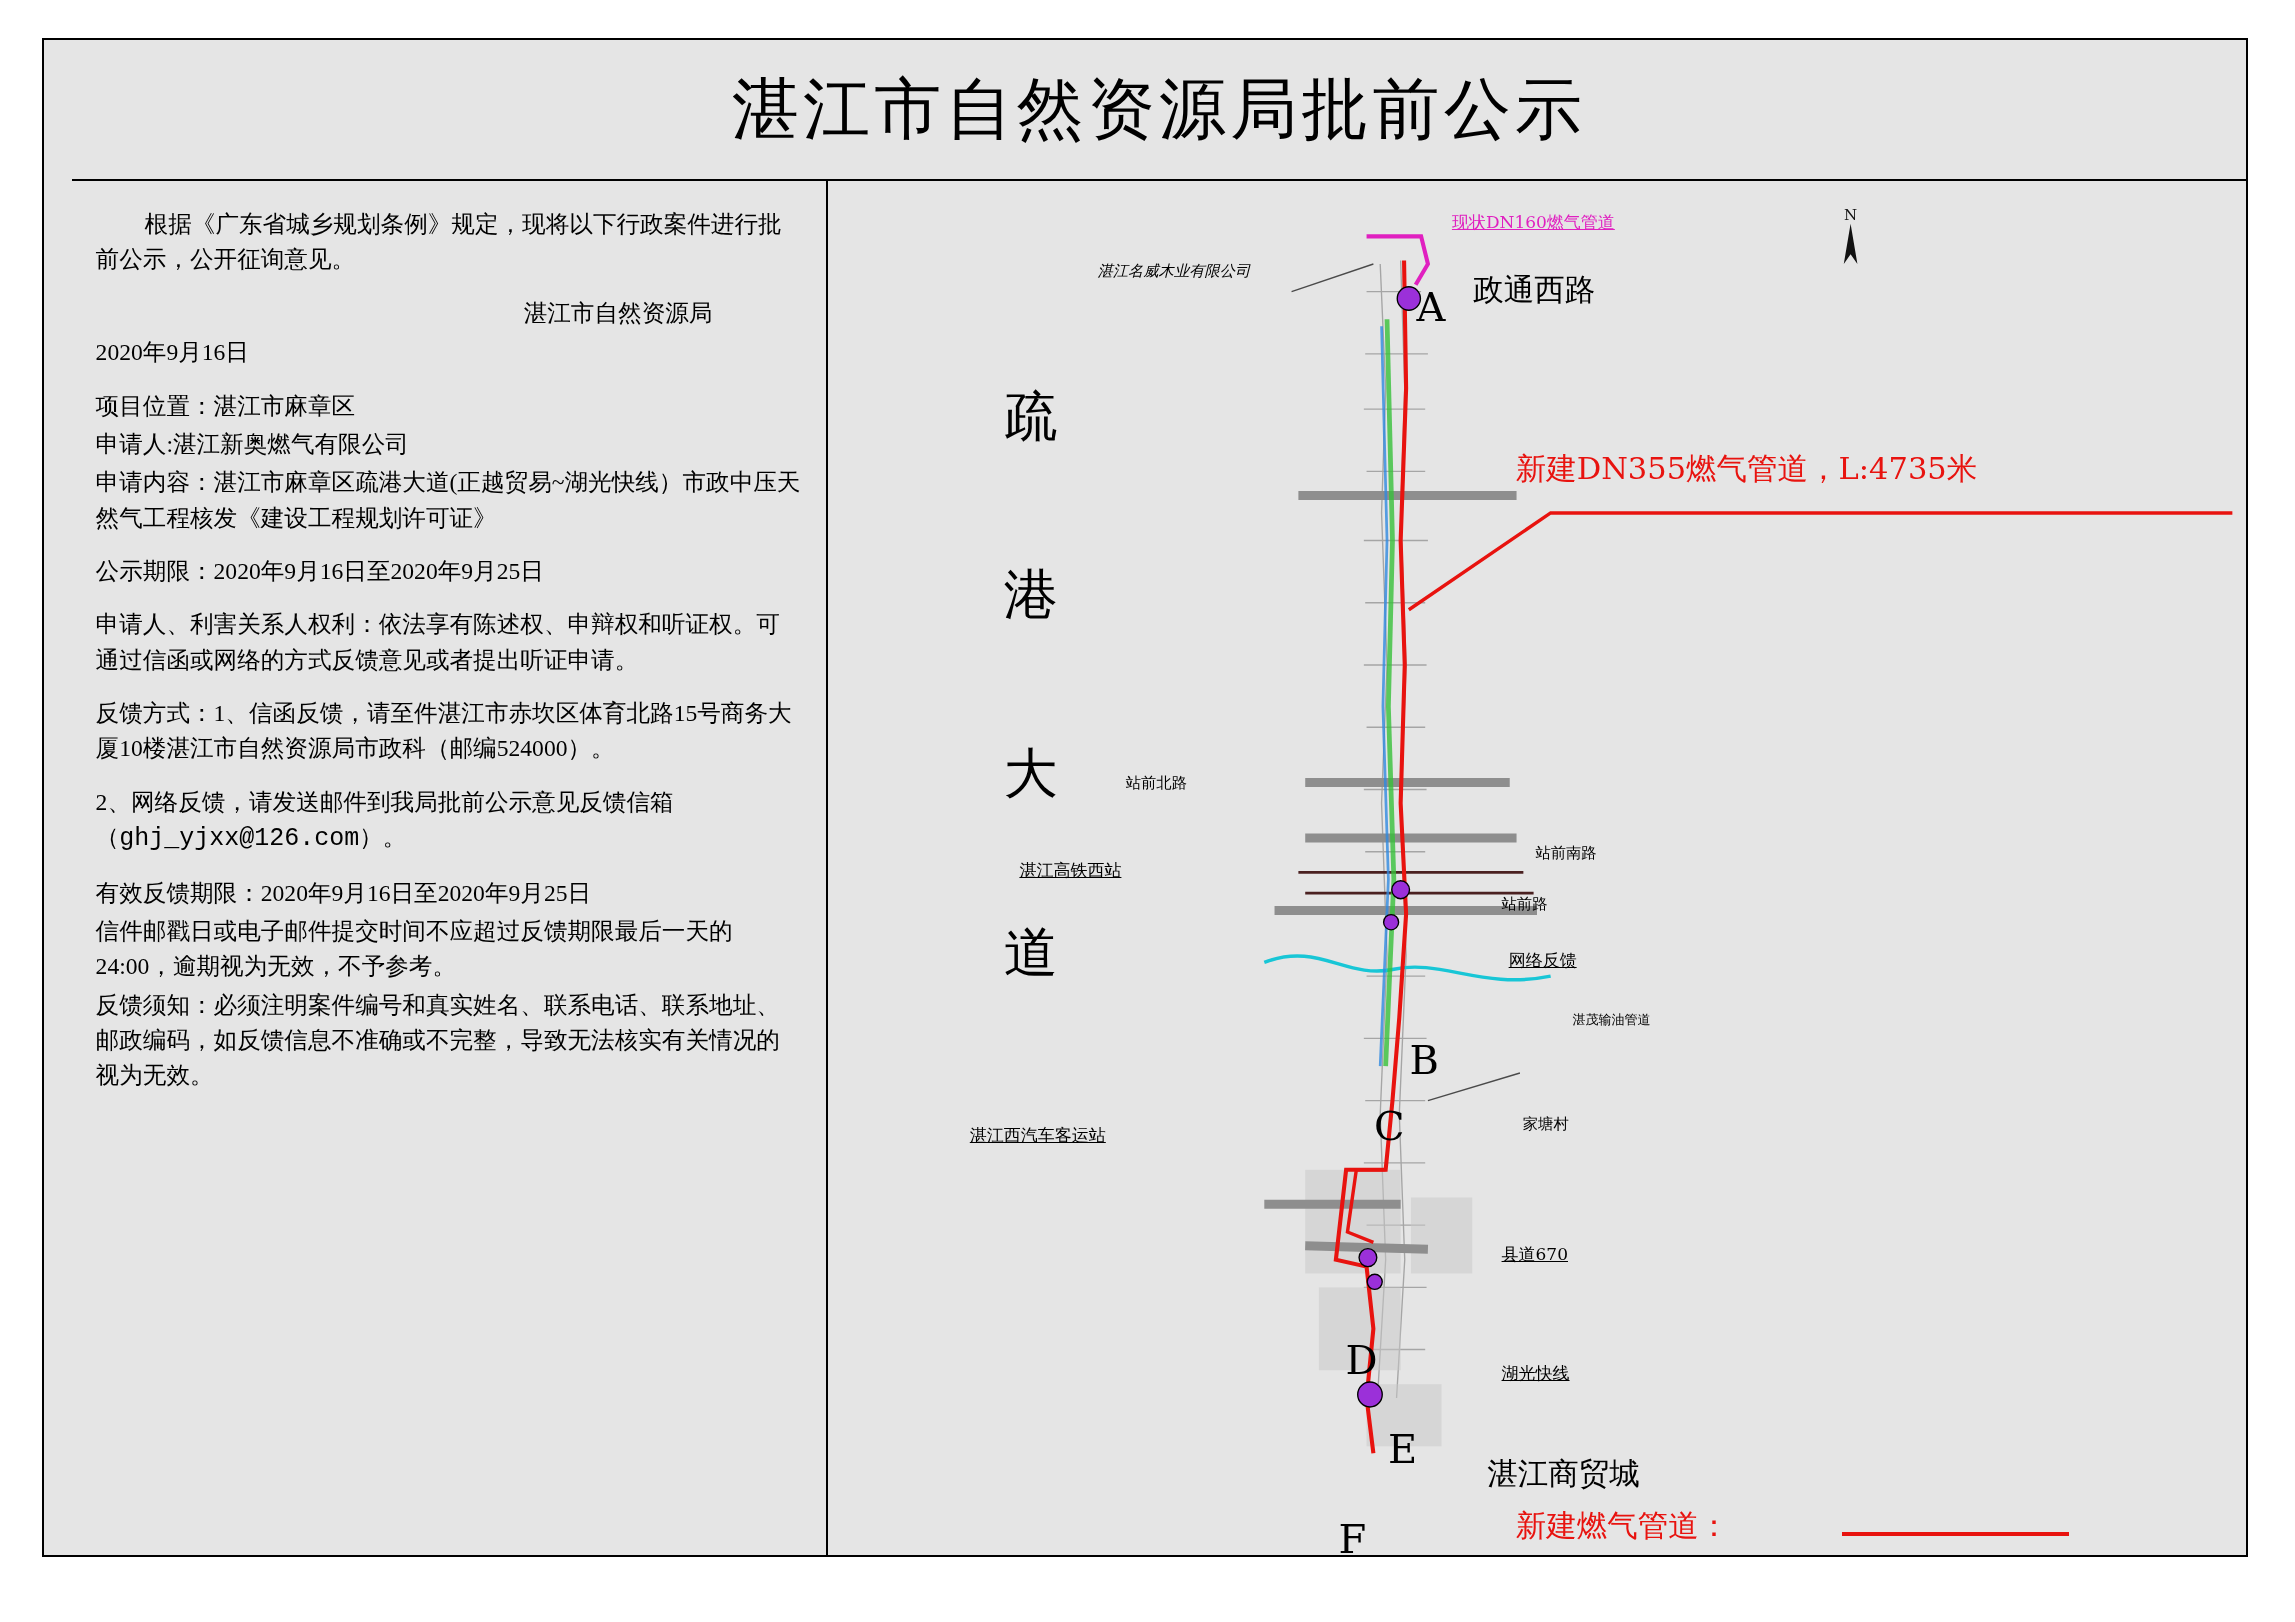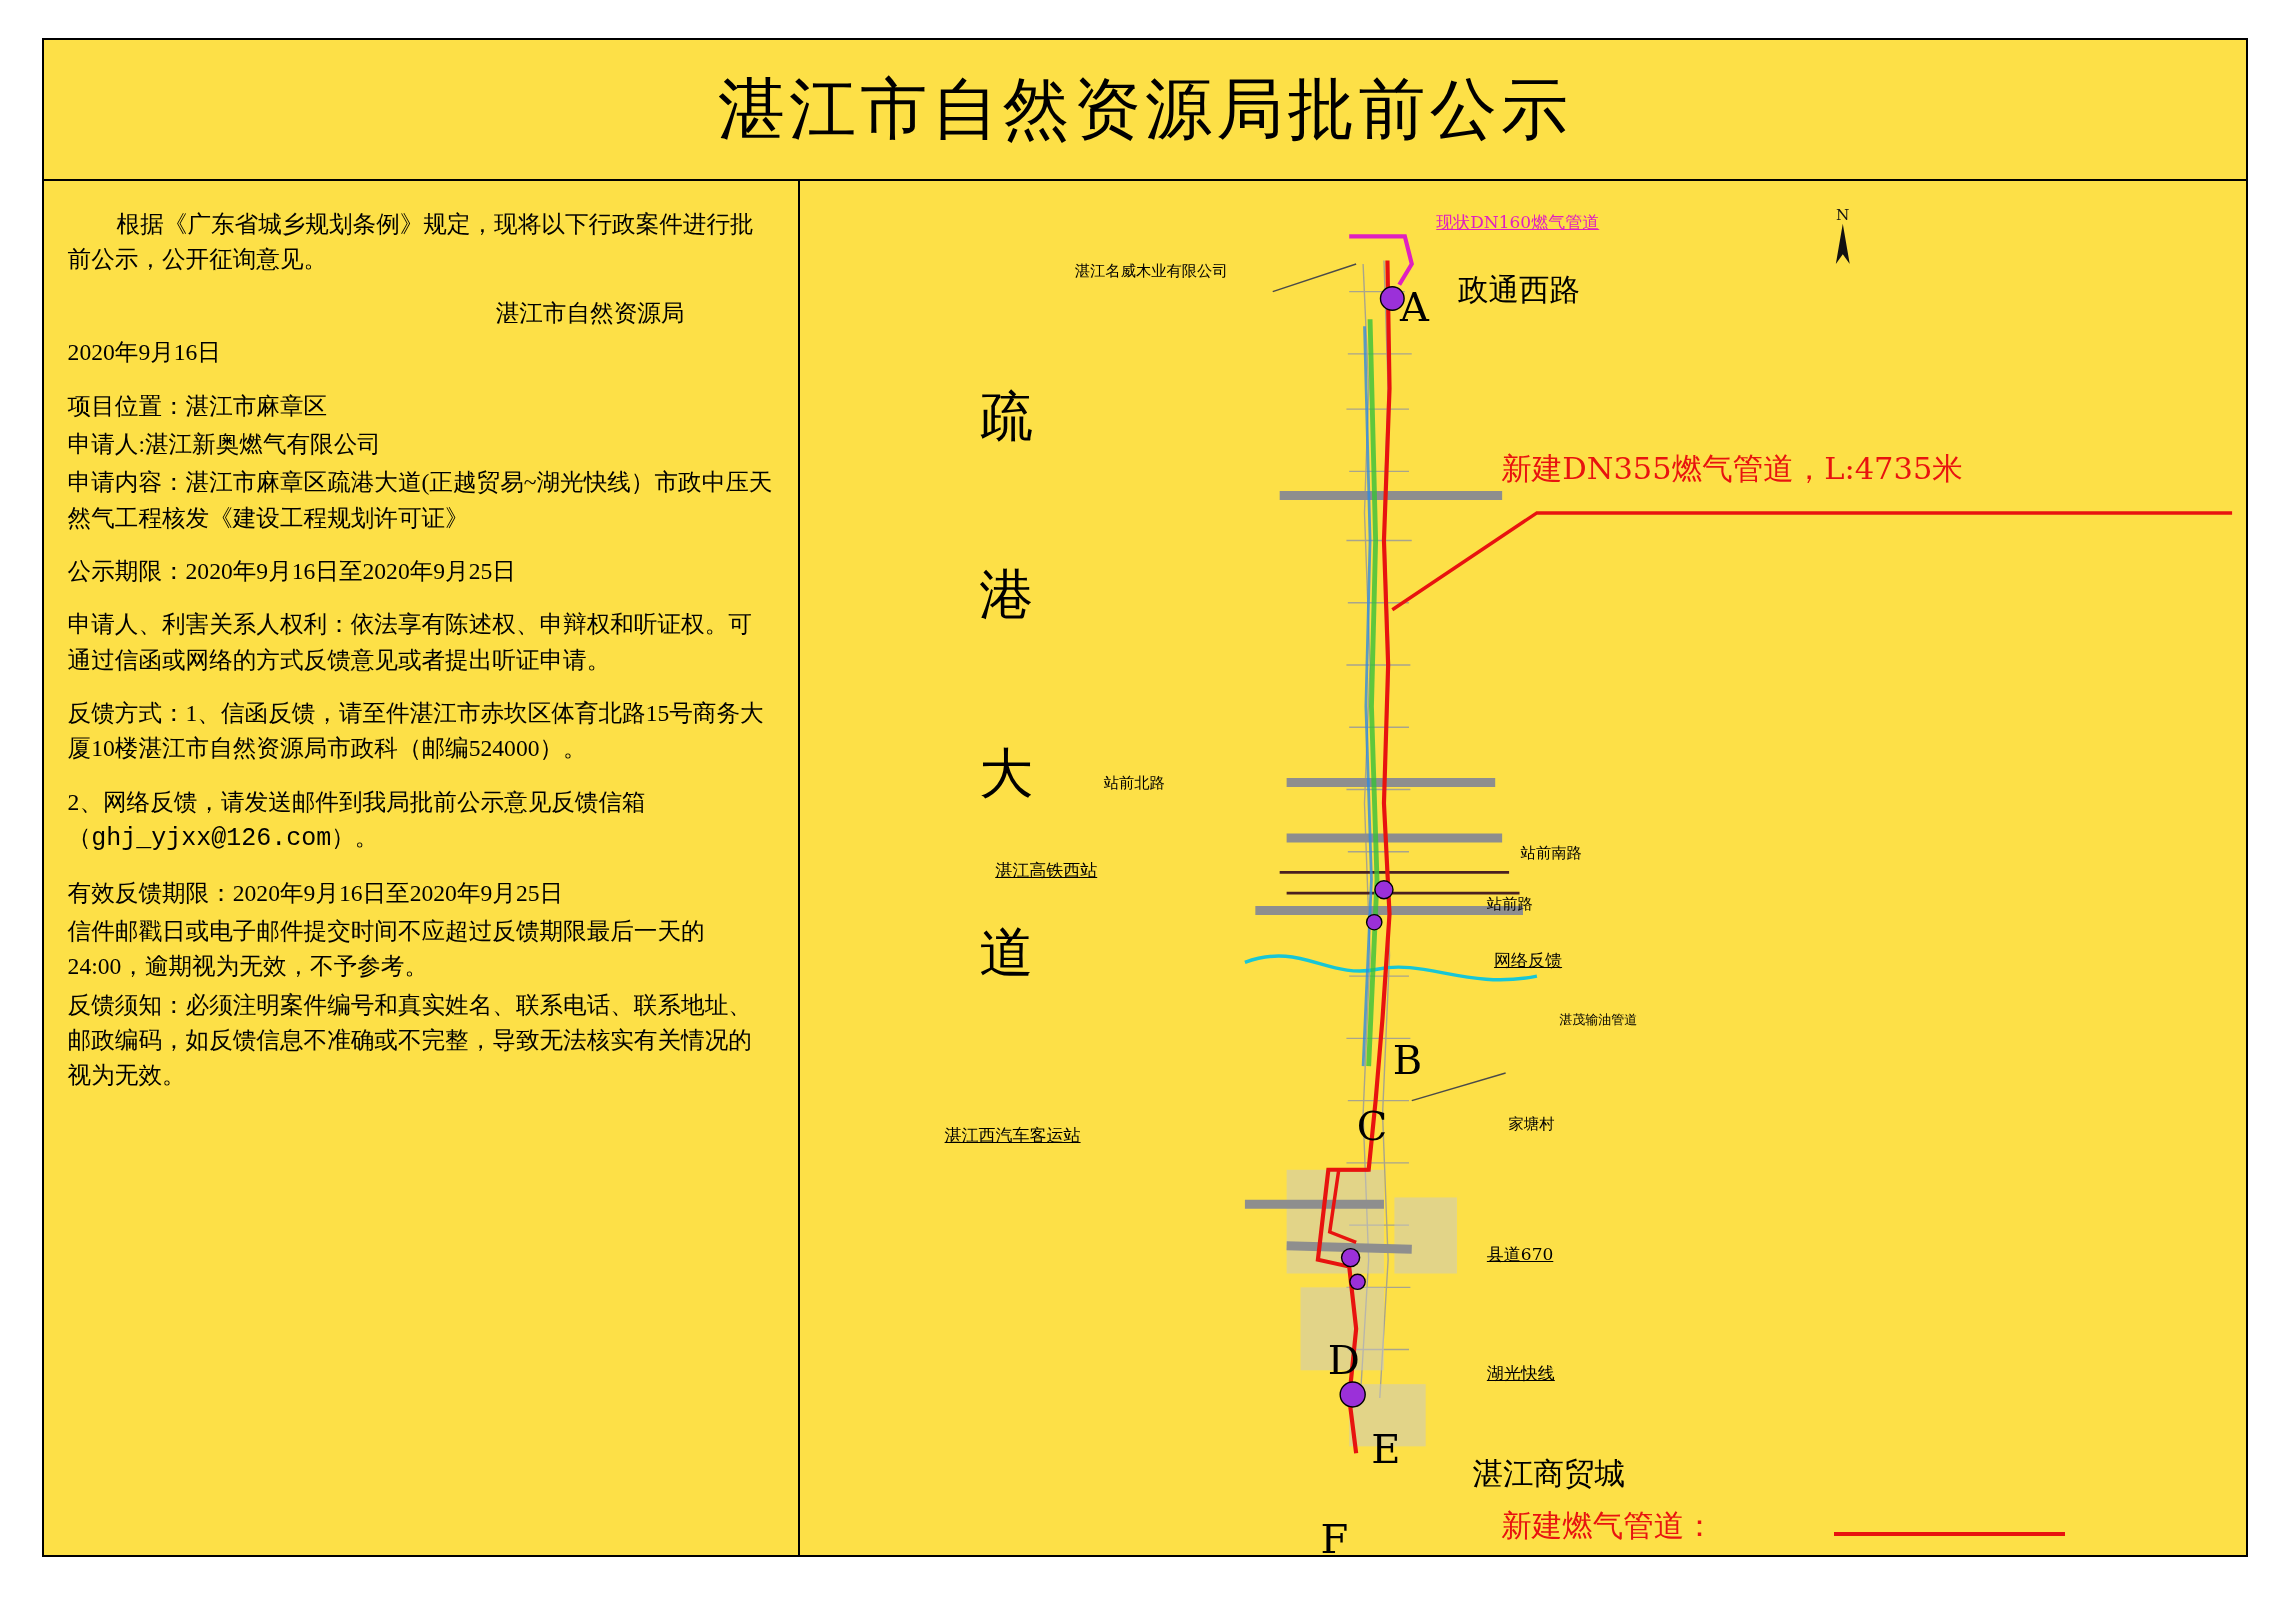--- a/index.html
+++ b/index.html
@@ -15,21 +15,22 @@
     position: relative;
   }
   .page {
     position: absolute;
     left: 42px;
     top: 38px;
     width: 2206px;
     height: 1519px;
     border: 2.1px solid #000;
     box-sizing: border-box;
-    background: #fde047;
+    background: #e5e5e5;
+    padding-left: 28px;
   }
   .title-bar {
     height: 139px;
     border-bottom: 2.1px solid #000;
     display: flex;
     align-items: center;
     justify-content: center;
   }
   .title-bar .title {
     font-size: 67px;
@@ -197,21 +198,21 @@
       </svg>
 
       <div class="m big-vert" style="left:12.4%; top:14.5%;">疏</div>
       <div class="m big-vert" style="left:12.4%; top:27.5%;">港</div>
       <div class="m big-vert" style="left:12.4%; top:40.5%;">大</div>
       <div class="m big-vert" style="left:12.4%; top:53.5%;">道</div>
 
       <div class="m label-md magenta" style="left:44%; top:2.2%;">现状DN160燃气管道</div>
       <div class="m label-lg red" style="left:48.5%; top:19.5%;">新建DN355燃气管道，L:4735米</div>
 
-      <div class="m label-sm" style="left:19%; top:5.8%;">湛江名威木业有限公司</div>
+      <div class="m label-sm" style="left:19%; top:5.8%;font-style:italic;">湛江名威木业有限公司</div>
       <div class="m label-lg" style="left:45.5%; top:6.5%;">政通西路</div>
       <div class="m label-sm" style="left:21%; top:43.0%;">站前北路</div>
       <div class="m label-sm" style="left:47%; top:48.1%;margin-left:41px;">站前南路</div>
       <div class="m label-sm" style="left:47.5%; top:51.8%;">站前路</div>
       <div class="m label-md" style="left:13.5%; top:49.3%;">湛江高铁西站</div>
       <div class="m label-md" style="left:48%; top:55.8%;">网络反馈</div>
       <div class="m label-xs" style="left:52.5%; top:60.3%;">湛茂输油管道</div>
       <div class="m label-md" style="left:10%; top:68.5%;">湛江西汽车客运站</div>
       <div class="m label-sm" style="left:49%; top:67.8%;">家塘村</div>
       <div class="m label-md" style="left:47.5%; top:77.2%;">县道670</div>

